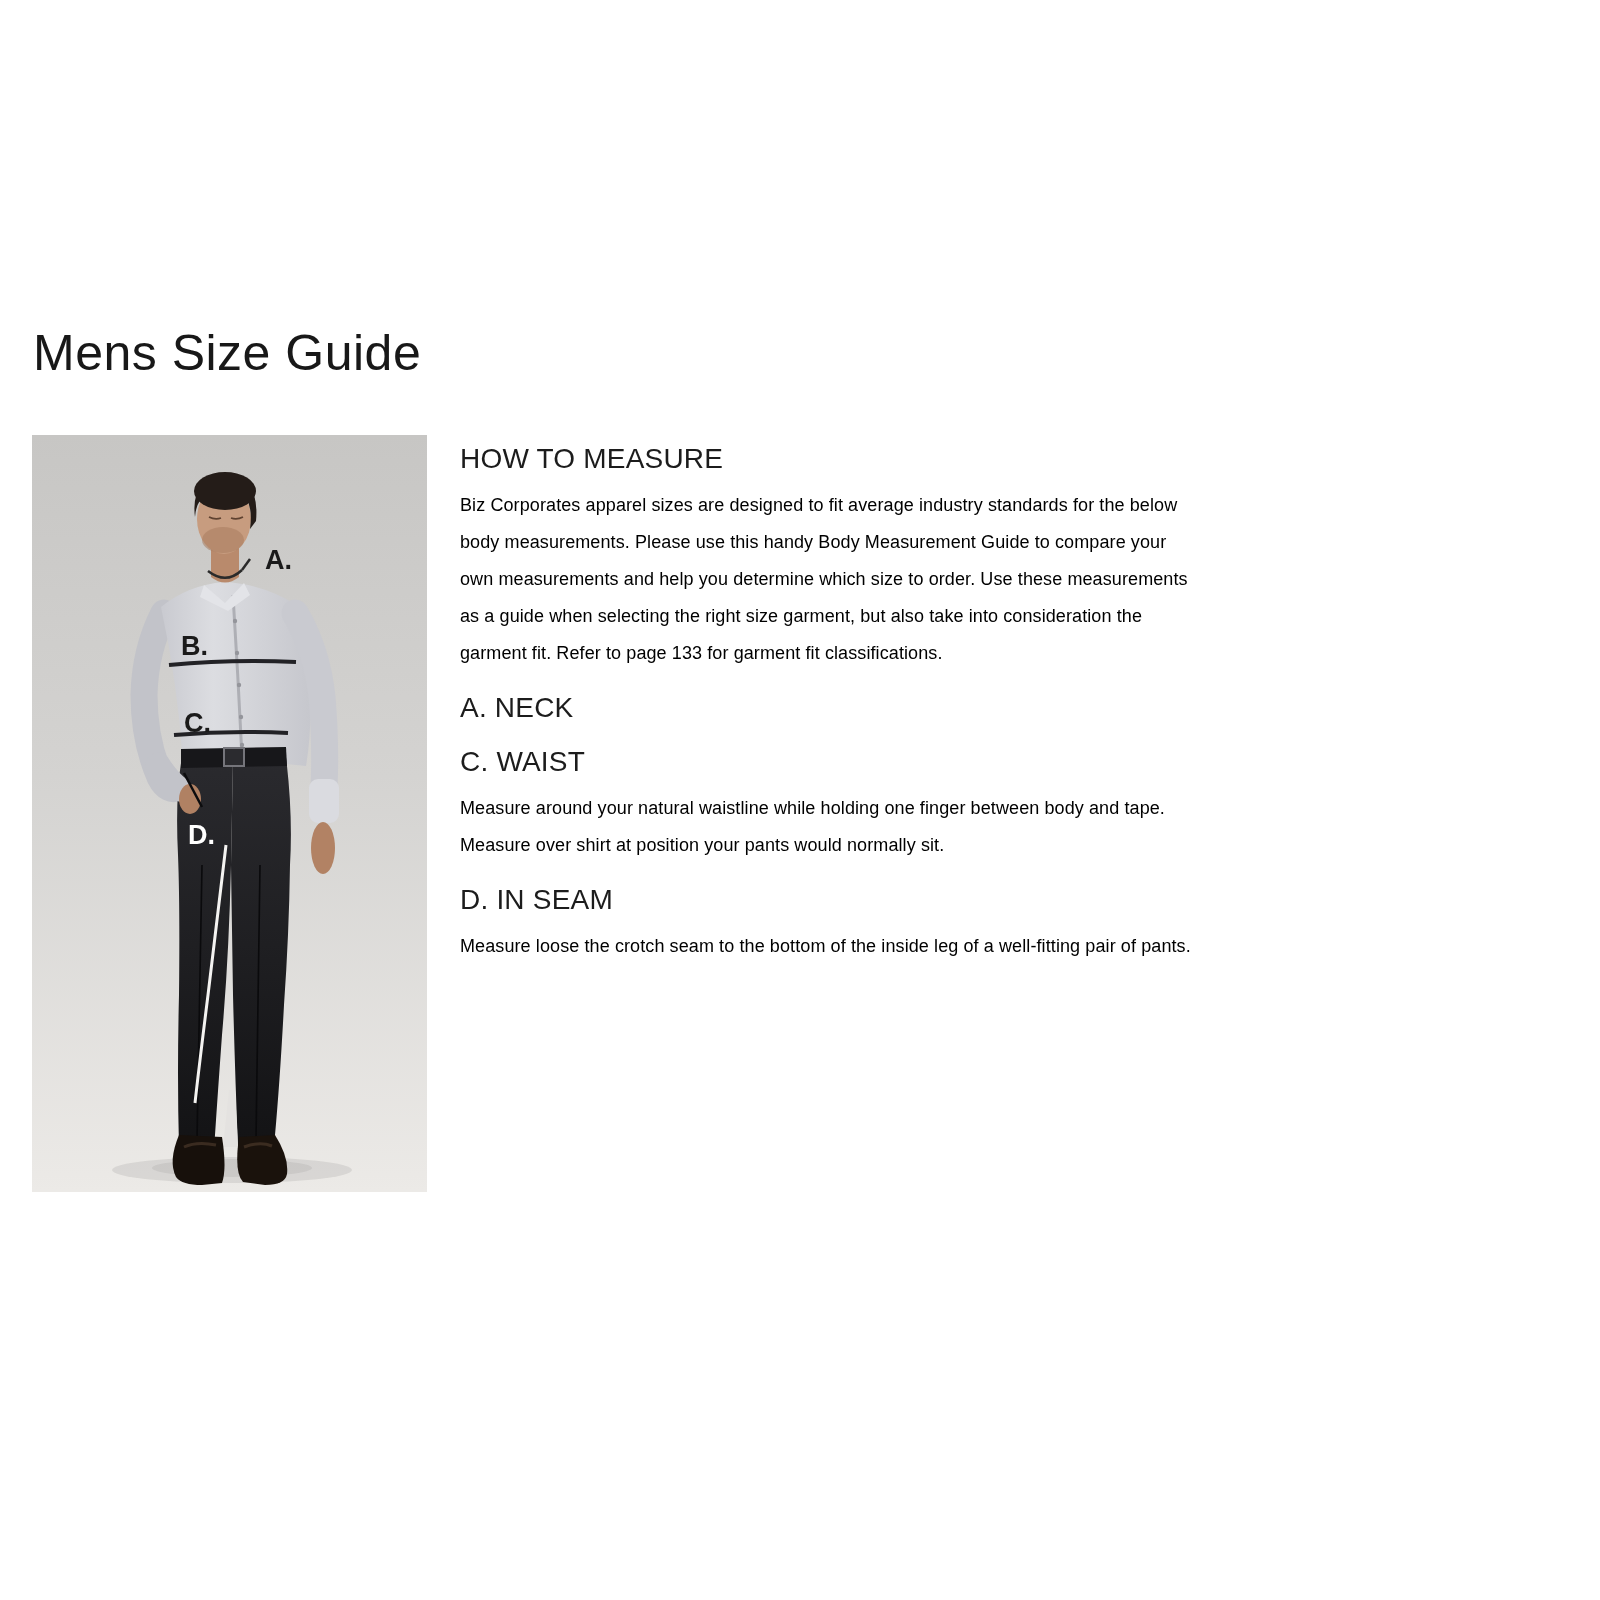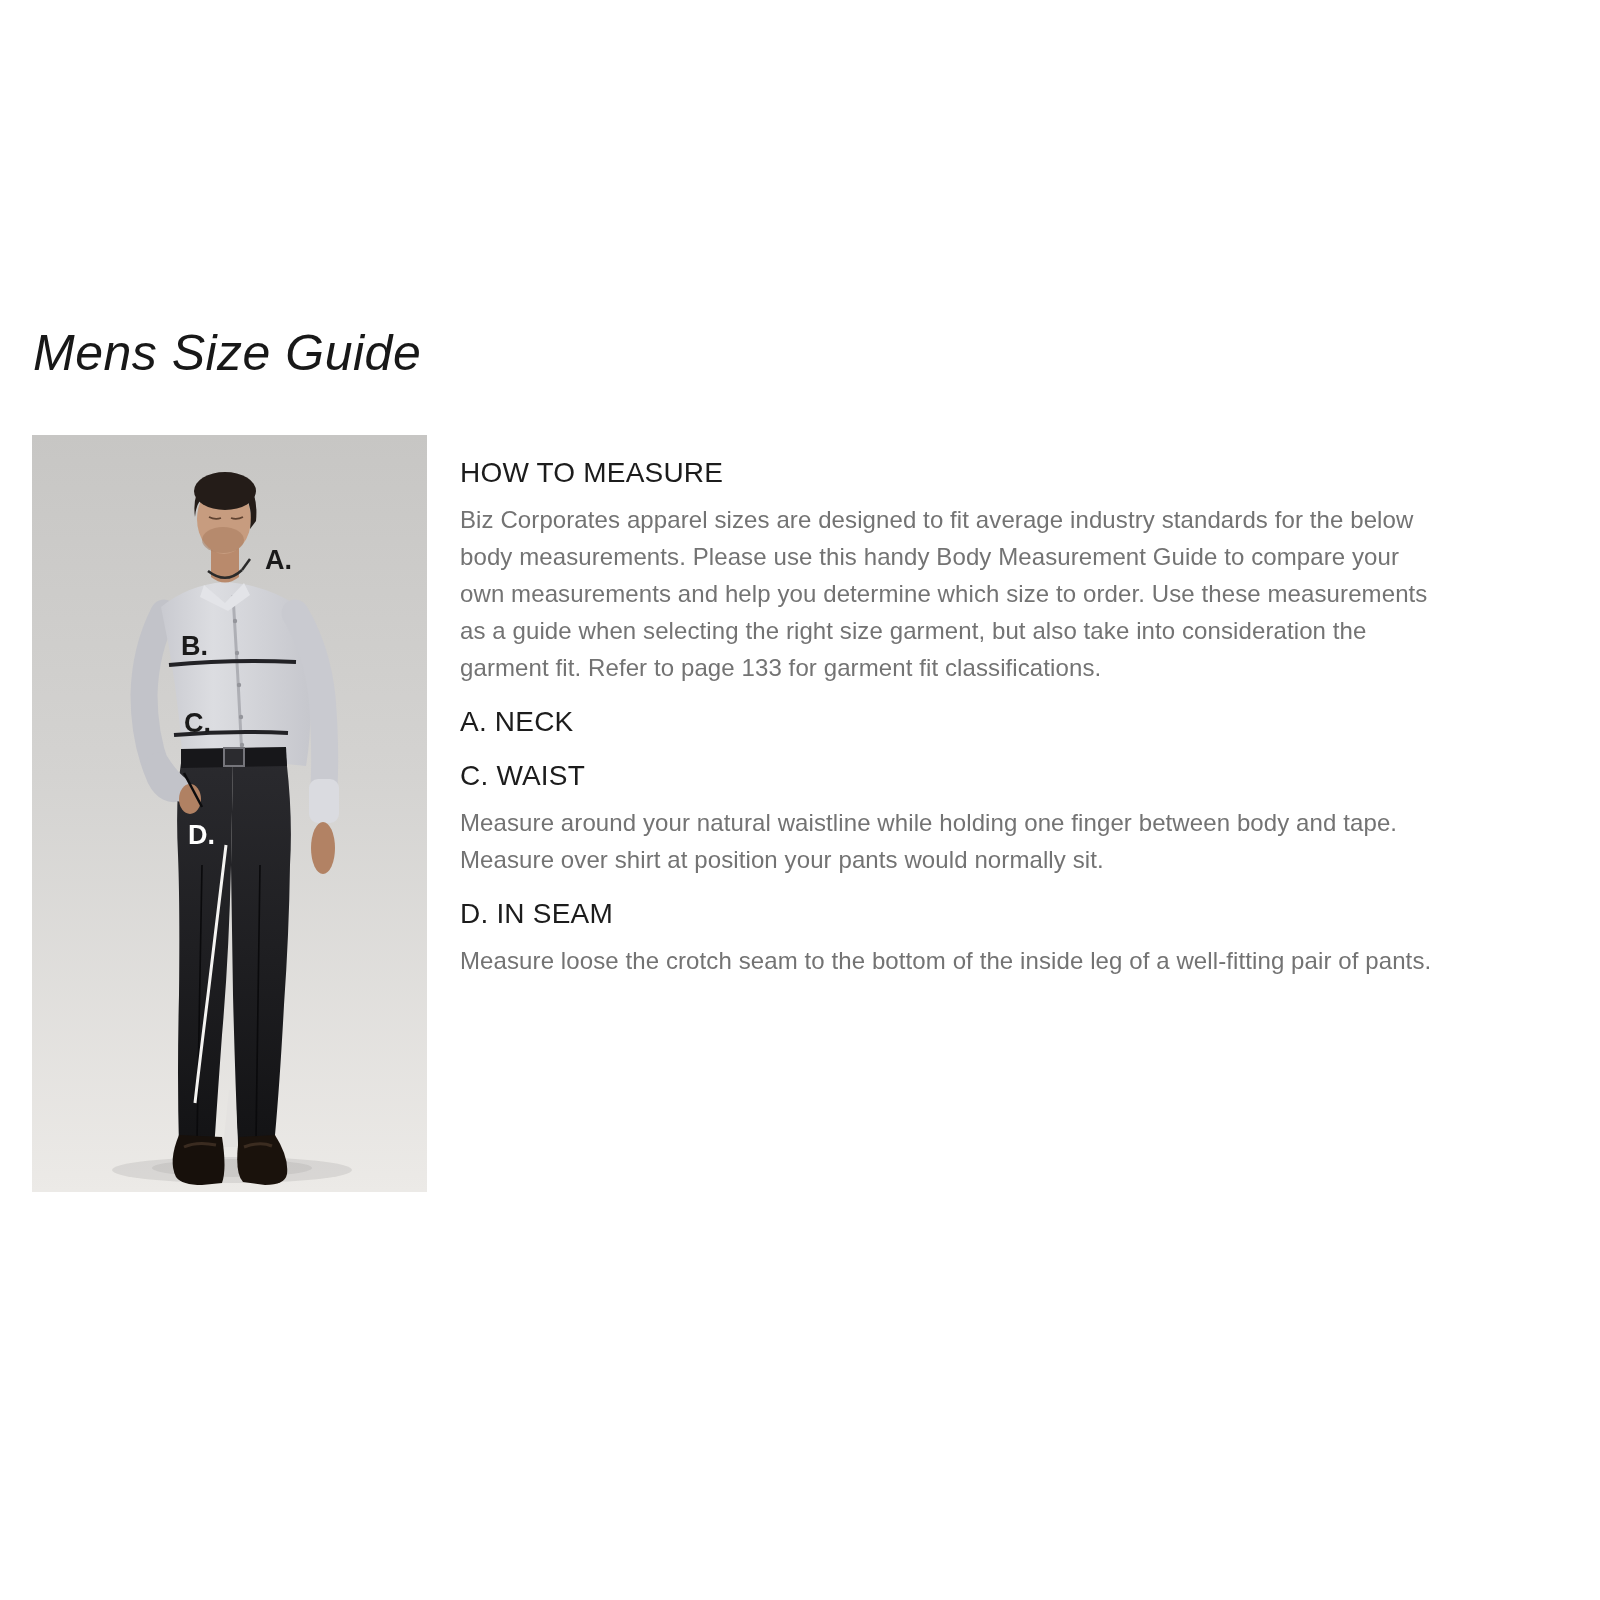--- a/index.html
+++ b/index.html
@@ -18,54 +18,53 @@
   .page-title {
     position: absolute;
     left: 33px;
     top: 324px;
     margin: 0;
     font-size: 50px;
     line-height: 58px;
     font-weight: 500;
     letter-spacing: 0.5px;
     color: #181818;
-    font-style: italic;
   }
   .photo {
     position: absolute;
     left: 32px;
     top: 435px;
     width: 395px;
     height: 757px;
     margin: 0;
   }
   .photo svg { display: block; }
   .content {
     position: absolute;
     left: 460px;
-    top: 435px;
+    top: 421px;
     width: 1060px;
     padding-top: 20px;
   }
   .sec { margin-top: 18px; }
   .sec:first-child { margin-top: 0; }
   .sec h2 {
     margin: 0;
     font-size: 28px;
     line-height: 36px;
     font-weight: 400;
     color: #1c1c1c;
     letter-spacing: 0.2px;
   }
   .sec p {
     margin: 10px 0 0 0;
-    font-size: 24px;
+    font-size: 18px;
     line-height: 37px;
     font-weight: 400;
-    color: #737373;
+    color: #000000;
     white-space: pre-line;
     letter-spacing: 0.1px;
   }
   .photo-label {
     font-family: "Liberation Sans", "DejaVu Sans", sans-serif;
     font-size: 27px;
     font-weight: 700;
   }
 </style>
 </head>

